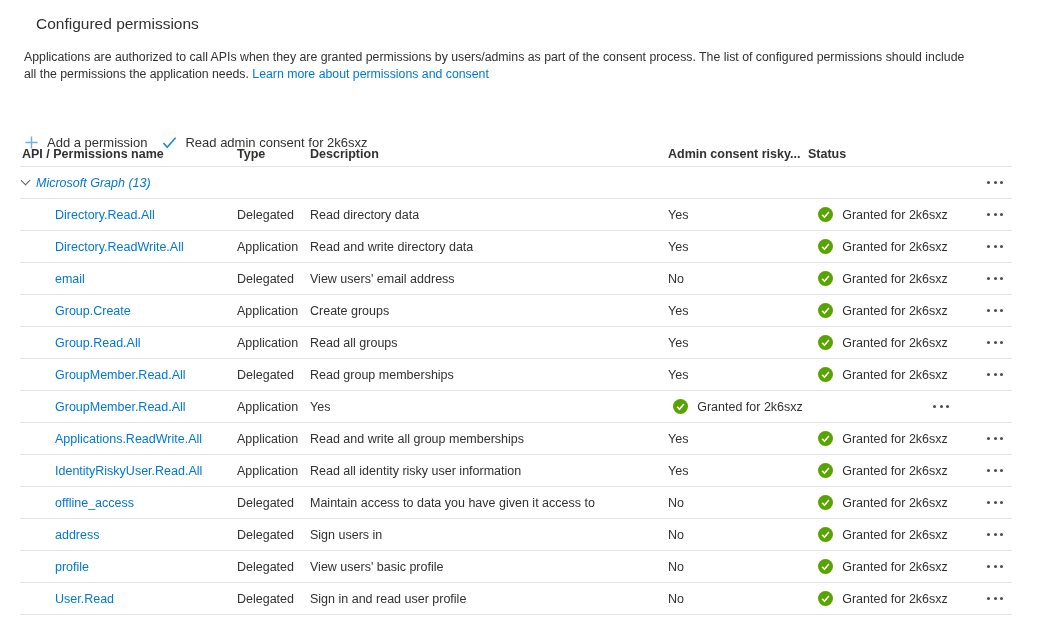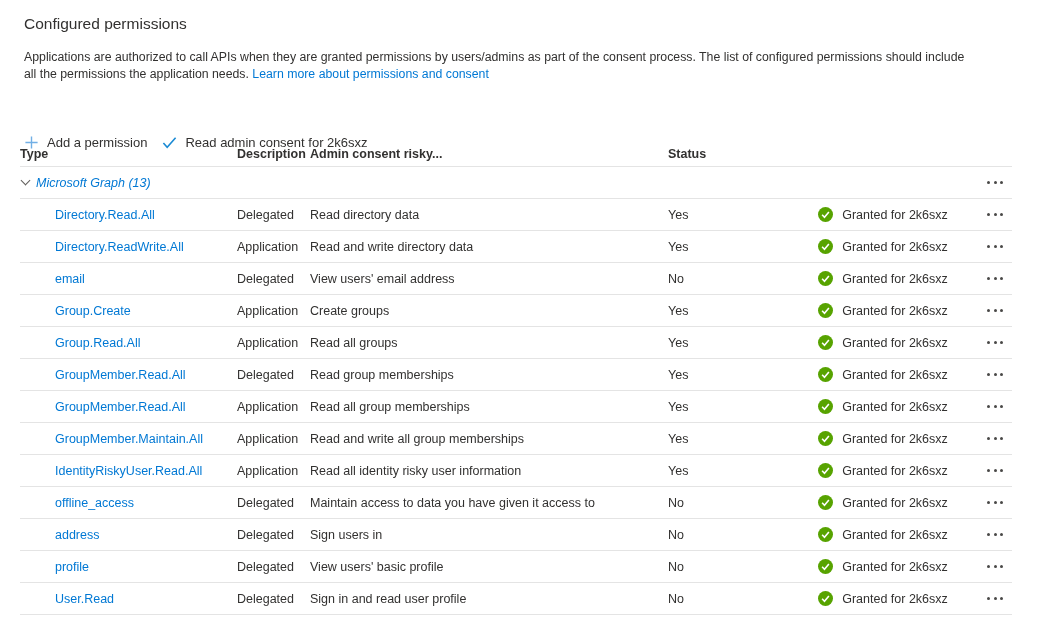--- a/index.html
+++ b/index.html
@@ -12,21 +12,21 @@
     --dots:#494847;
   }
   *{box-sizing:border-box;}
   html,body{margin:0;padding:0;}
   body{
     width:1057px;height:628px;overflow:hidden;background:#fff;
     font-family:"Liberation Sans",sans-serif;color:var(--text);
   }
   .section{padding-left:24px;}
   .page-title{
-    margin:15px 0 0 0;font-size:15.5px;font-weight:400;color:var(--text);
+    margin:15px 0 0 12px;font-size:15.5px;font-weight:400;color:var(--text);
   }
   .description{
     margin:16px 0 0 0;font-size:12.3px;line-height:17px;color:var(--text);
   }
   .description .line{white-space:nowrap;}
   .description a{
     color:var(--link);text-decoration:none;cursor:pointer;white-space:nowrap;
   }
   .toolbar{
     margin-top:25px;display:flex;align-items:center;height:22px;
@@ -99,20 +99,21 @@
       </span>
       <span>Read admin consent for 2k6sxz</span>
     </button>
   </div>
 
 </div>
 
 <div class="table">
 
   <div class="row thead">
+    <div class="cell name">API / Permissions name</div>
     <div class="cell">Type</div>
     <div class="cell">Description</div>
     <div class="cell">Admin consent risky...</div>
     <div class="cell">Status</div>
     <div class="cell menu"></div>
   </div>
 
   <div class="row group-row">
     <div class="cell name">
       <span class="chevron"></span>
@@ -280,43 +281,42 @@
             <i></i>
           </span>
     </div>
   </div>
 
   <div class="row perm-row">
     <div class="cell name">
       <a href="#" class="perm-link">GroupMember.Read.All</a>
     </div>
     <div class="cell">Application</div>
-    <div class="cell">Read all group memberships</div>
-    <div class="cell">Yes</div>
-    <div class="cell status">
-      <span class="status-icon">
-        <svg viewBox="0 0 16 16">
-          <circle cx="8" cy="8" r="8" fill="var(--green)"></circle>
-          <path d="M4.4 8.3l2.5 2.6 4.7-5.6" stroke="#fff" stroke-width="1.7" fill="none"></path>
-        </svg>
-      </span>
-      <span>Granted for 2k6sxz</span>
-    </div>
-    <div class="cell menu">
-      <span class="dots">
-            <i></i>
-            <i></i>
-            <i></i>
-          </span>
-    </div>
-  </div>
-
-  <div class="row perm-row">
-    <div class="cell name">
-      <a href="#" class="perm-link">GroupMember.Maintain.All</a>
+    <div class="cell">Yes</div>
+    <div class="cell status">
+      <span class="status-icon">
+        <svg viewBox="0 0 16 16">
+          <circle cx="8" cy="8" r="8" fill="var(--green)"></circle>
+          <path d="M4.4 8.3l2.5 2.6 4.7-5.6" stroke="#fff" stroke-width="1.7" fill="none"></path>
+        </svg>
+      </span>
+      <span>Granted for 2k6sxz</span>
+    </div>
+    <div class="cell menu">
+      <span class="dots">
+            <i></i>
+            <i></i>
+            <i></i>
+          </span>
+    </div>
+  </div>
+
+  <div class="row perm-row">
+    <div class="cell name">
+      <a href="#" class="perm-link">Applications.ReadWrite.All</a>
     </div>
     <div class="cell">Application</div>
     <div class="cell">Read and write all group memberships</div>
     <div class="cell">Yes</div>
     <div class="cell status">
       <span class="status-icon">
         <svg viewBox="0 0 16 16">
           <circle cx="8" cy="8" r="8" fill="var(--green)"></circle>
           <path d="M4.4 8.3l2.5 2.6 4.7-5.6" stroke="#fff" stroke-width="1.7" fill="none"></path>
         </svg>

